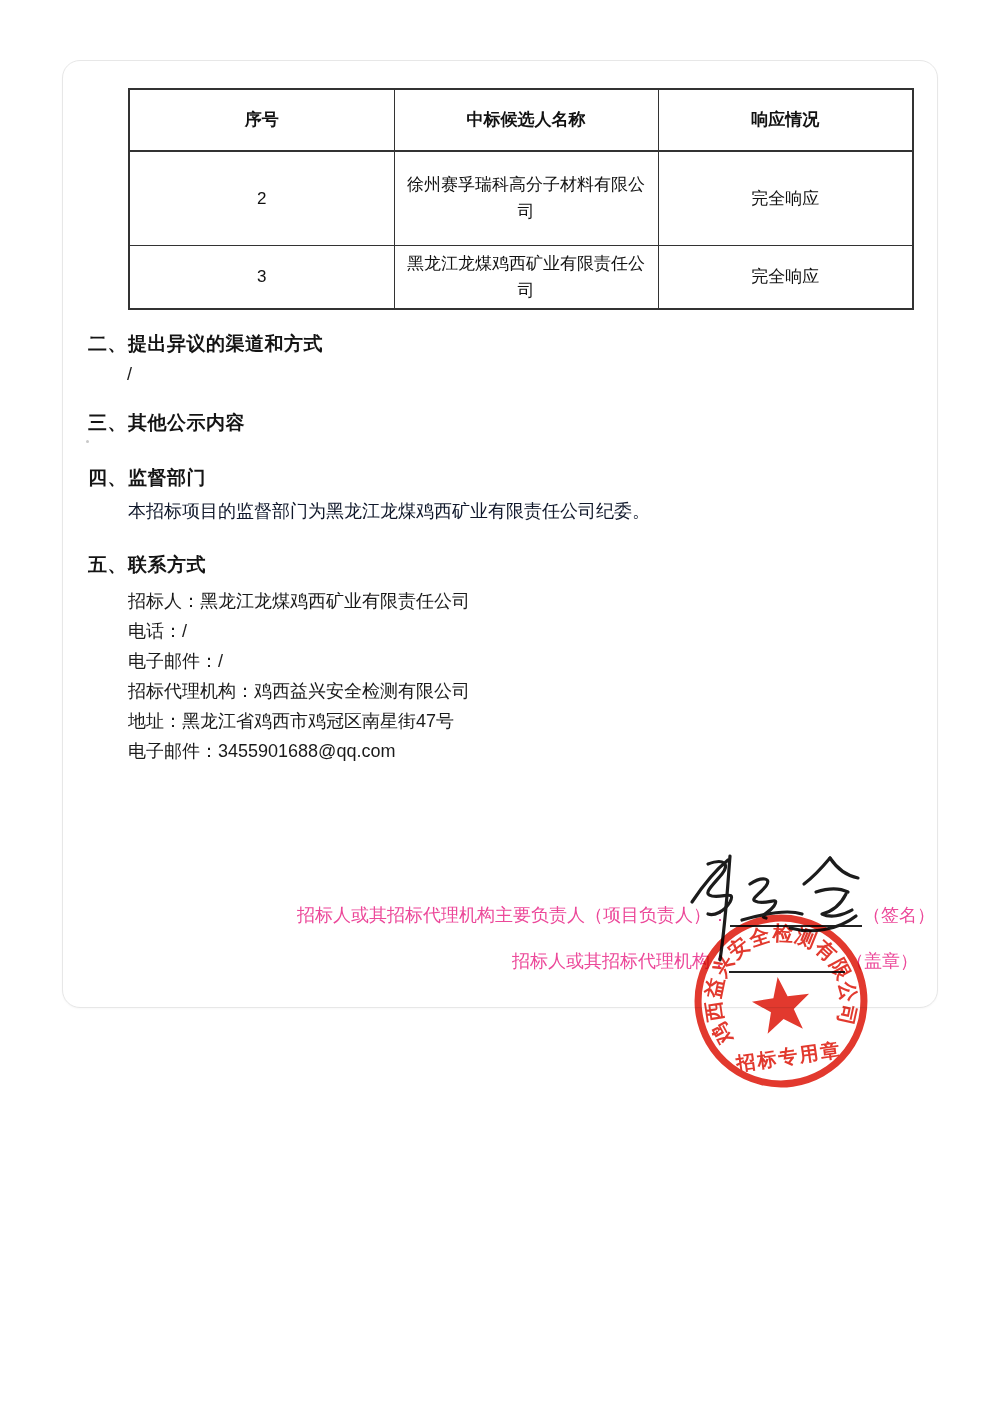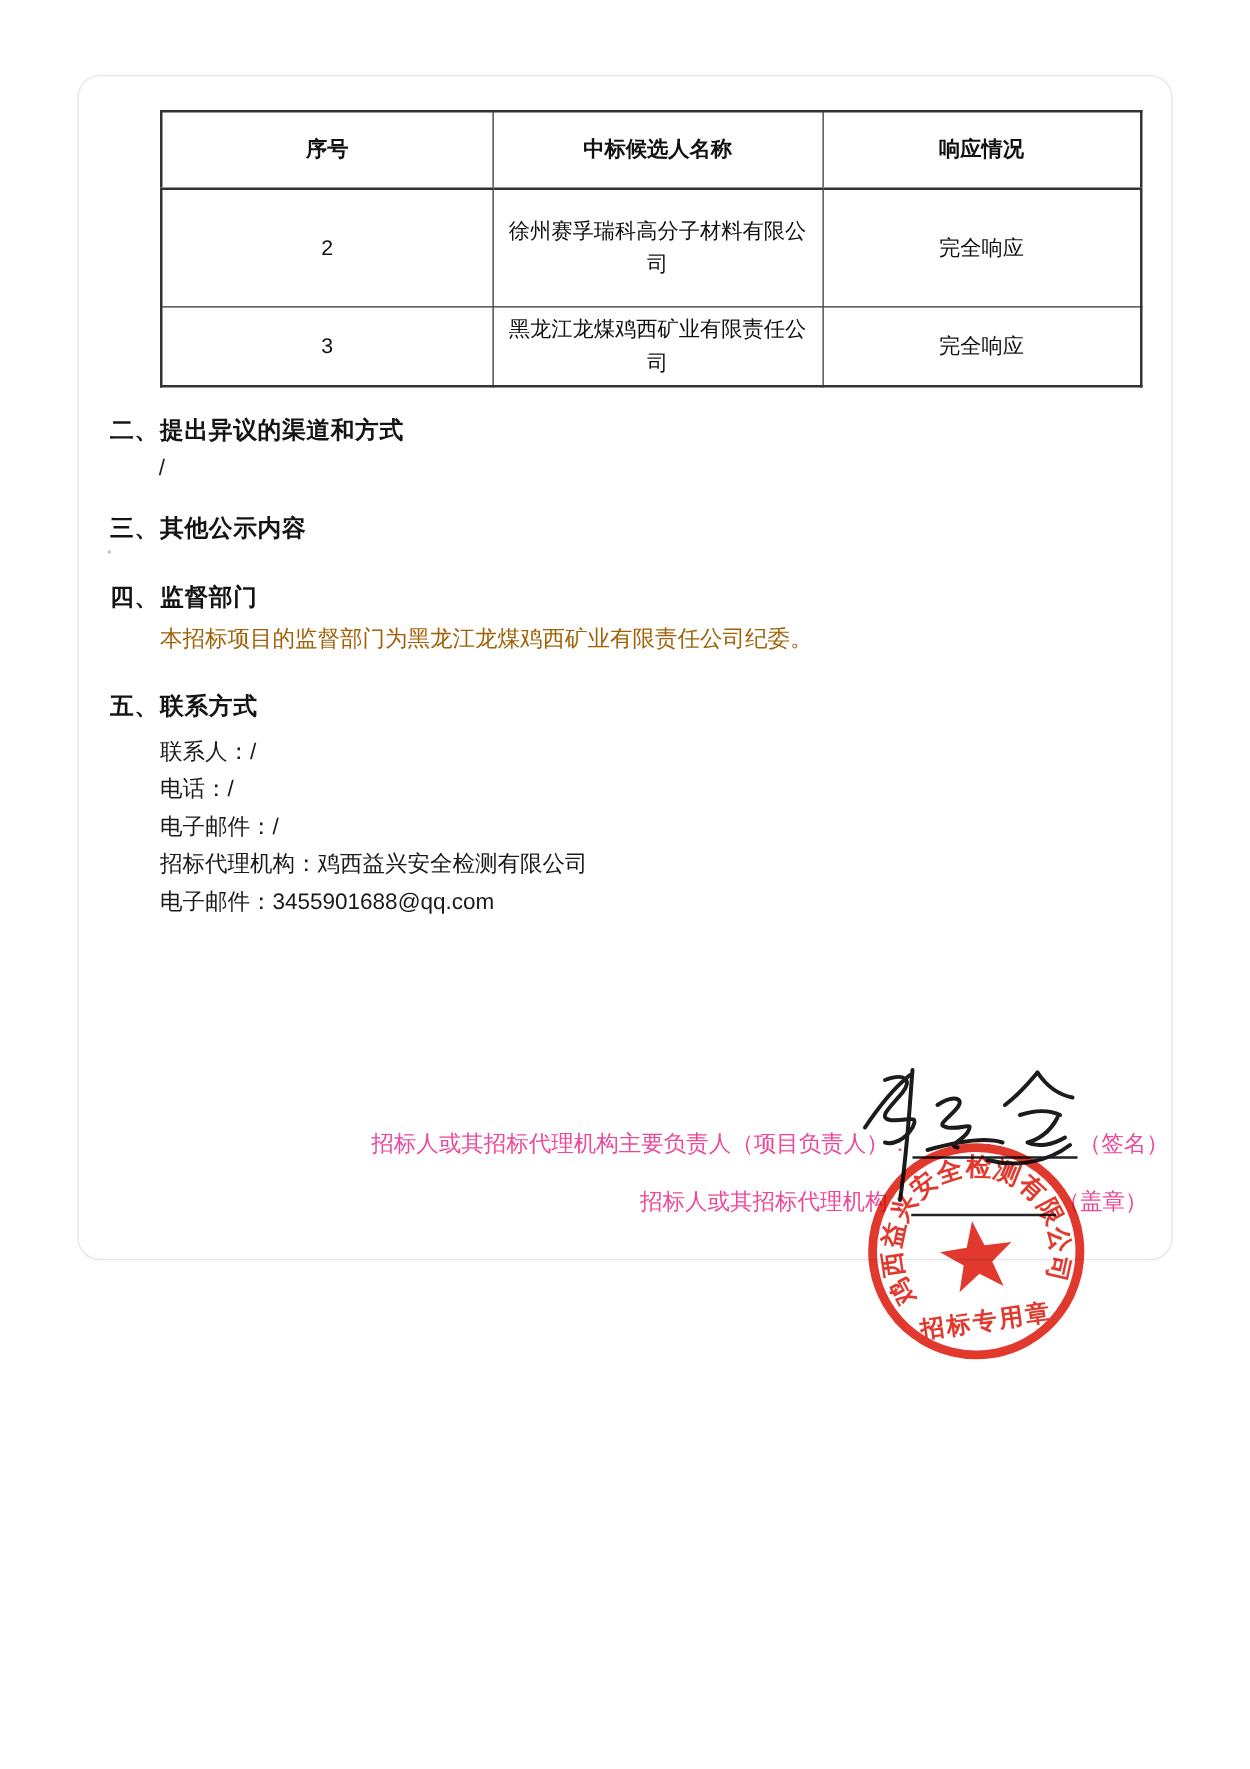--- a/index.html
+++ b/index.html
@@ -27,21 +27,21 @@
   .col-no { width:265px; } .col-name { width:264px; } .col-resp { width:255px; }
 
   .sec-h {
     position:absolute; left:88px; display:flex; align-items:baseline;
     font-size:19px; font-weight:700; color:#141414; letter-spacing:0.5px;
   }
   .sec-num { display:inline-block; width:40px; }
   .sec-2 { top:331px; } .sec-3 { top:410px; } .sec-4 { top:465px; } .sec-5 { top:552px; }
 
   .slash-line { position:absolute; left:127px; top:364px; font-size:18px; color:#1a1a1a; }
-  .sec4-body { position:absolute; left:128px; top:499px; font-size:18px; color:#a16207; }
+  .sec4-body { position:absolute; left:128px; top:499px; font-size:18px; color:#0f172a; }
 
   .contacts { position:absolute; left:128px; top:586px; font-size:18px; line-height:30px; color:#1a1a1a; }
 
   .sig-row { position:absolute; display:flex; align-items:flex-end; font-size:18px; color:#ec4899; }
   .sig-row-1 { left:297px; top:903px; }
   .sig-row-2 { left:512px; top:949px; }
   .uline { display:inline-block; border-bottom:2px solid #222222; height:20px; margin:0 1px; }
   .uline-1 { width:132px; } .uline-2 { width:116px; }
 
   .signature-svg { position:absolute; left:678px; top:850px; width:190px; height:115px; z-index:4; pointer-events:none; }
@@ -105,24 +105,25 @@
   <span>监督部门</span>
 </div>
 <div class="sec4-body">本招标项目的监督部门为黑龙江龙煤鸡西矿业有限责任公司纪委。</div>
 
 <div class="sec-h sec-5">
   <span class="sec-num">五、</span>
   <span>联系方式</span>
 </div>
 
 <div class="contacts">
-  <div>联系人：/</div>
+  <div>招标人：黑龙江龙煤鸡西矿业有限责任公司</div>
   <div>电话：/</div>
   <div>电子邮件：/</div>
   <div>招标代理机构：鸡西益兴安全检测有限公司</div>
+  <div>地址：黑龙江省鸡西市鸡冠区南星街47号</div>
   <div>电子邮件：3455901688@qq.com</div>
 </div>
 
 <div class="sig-row sig-row-1">
   <span>招标人或其招标代理机构主要负责人（项目负责人）：</span>
   <span class="uline uline-1"></span>
   <span>（签名）</span>
 </div>
 
 <div class="sig-row sig-row-2">

